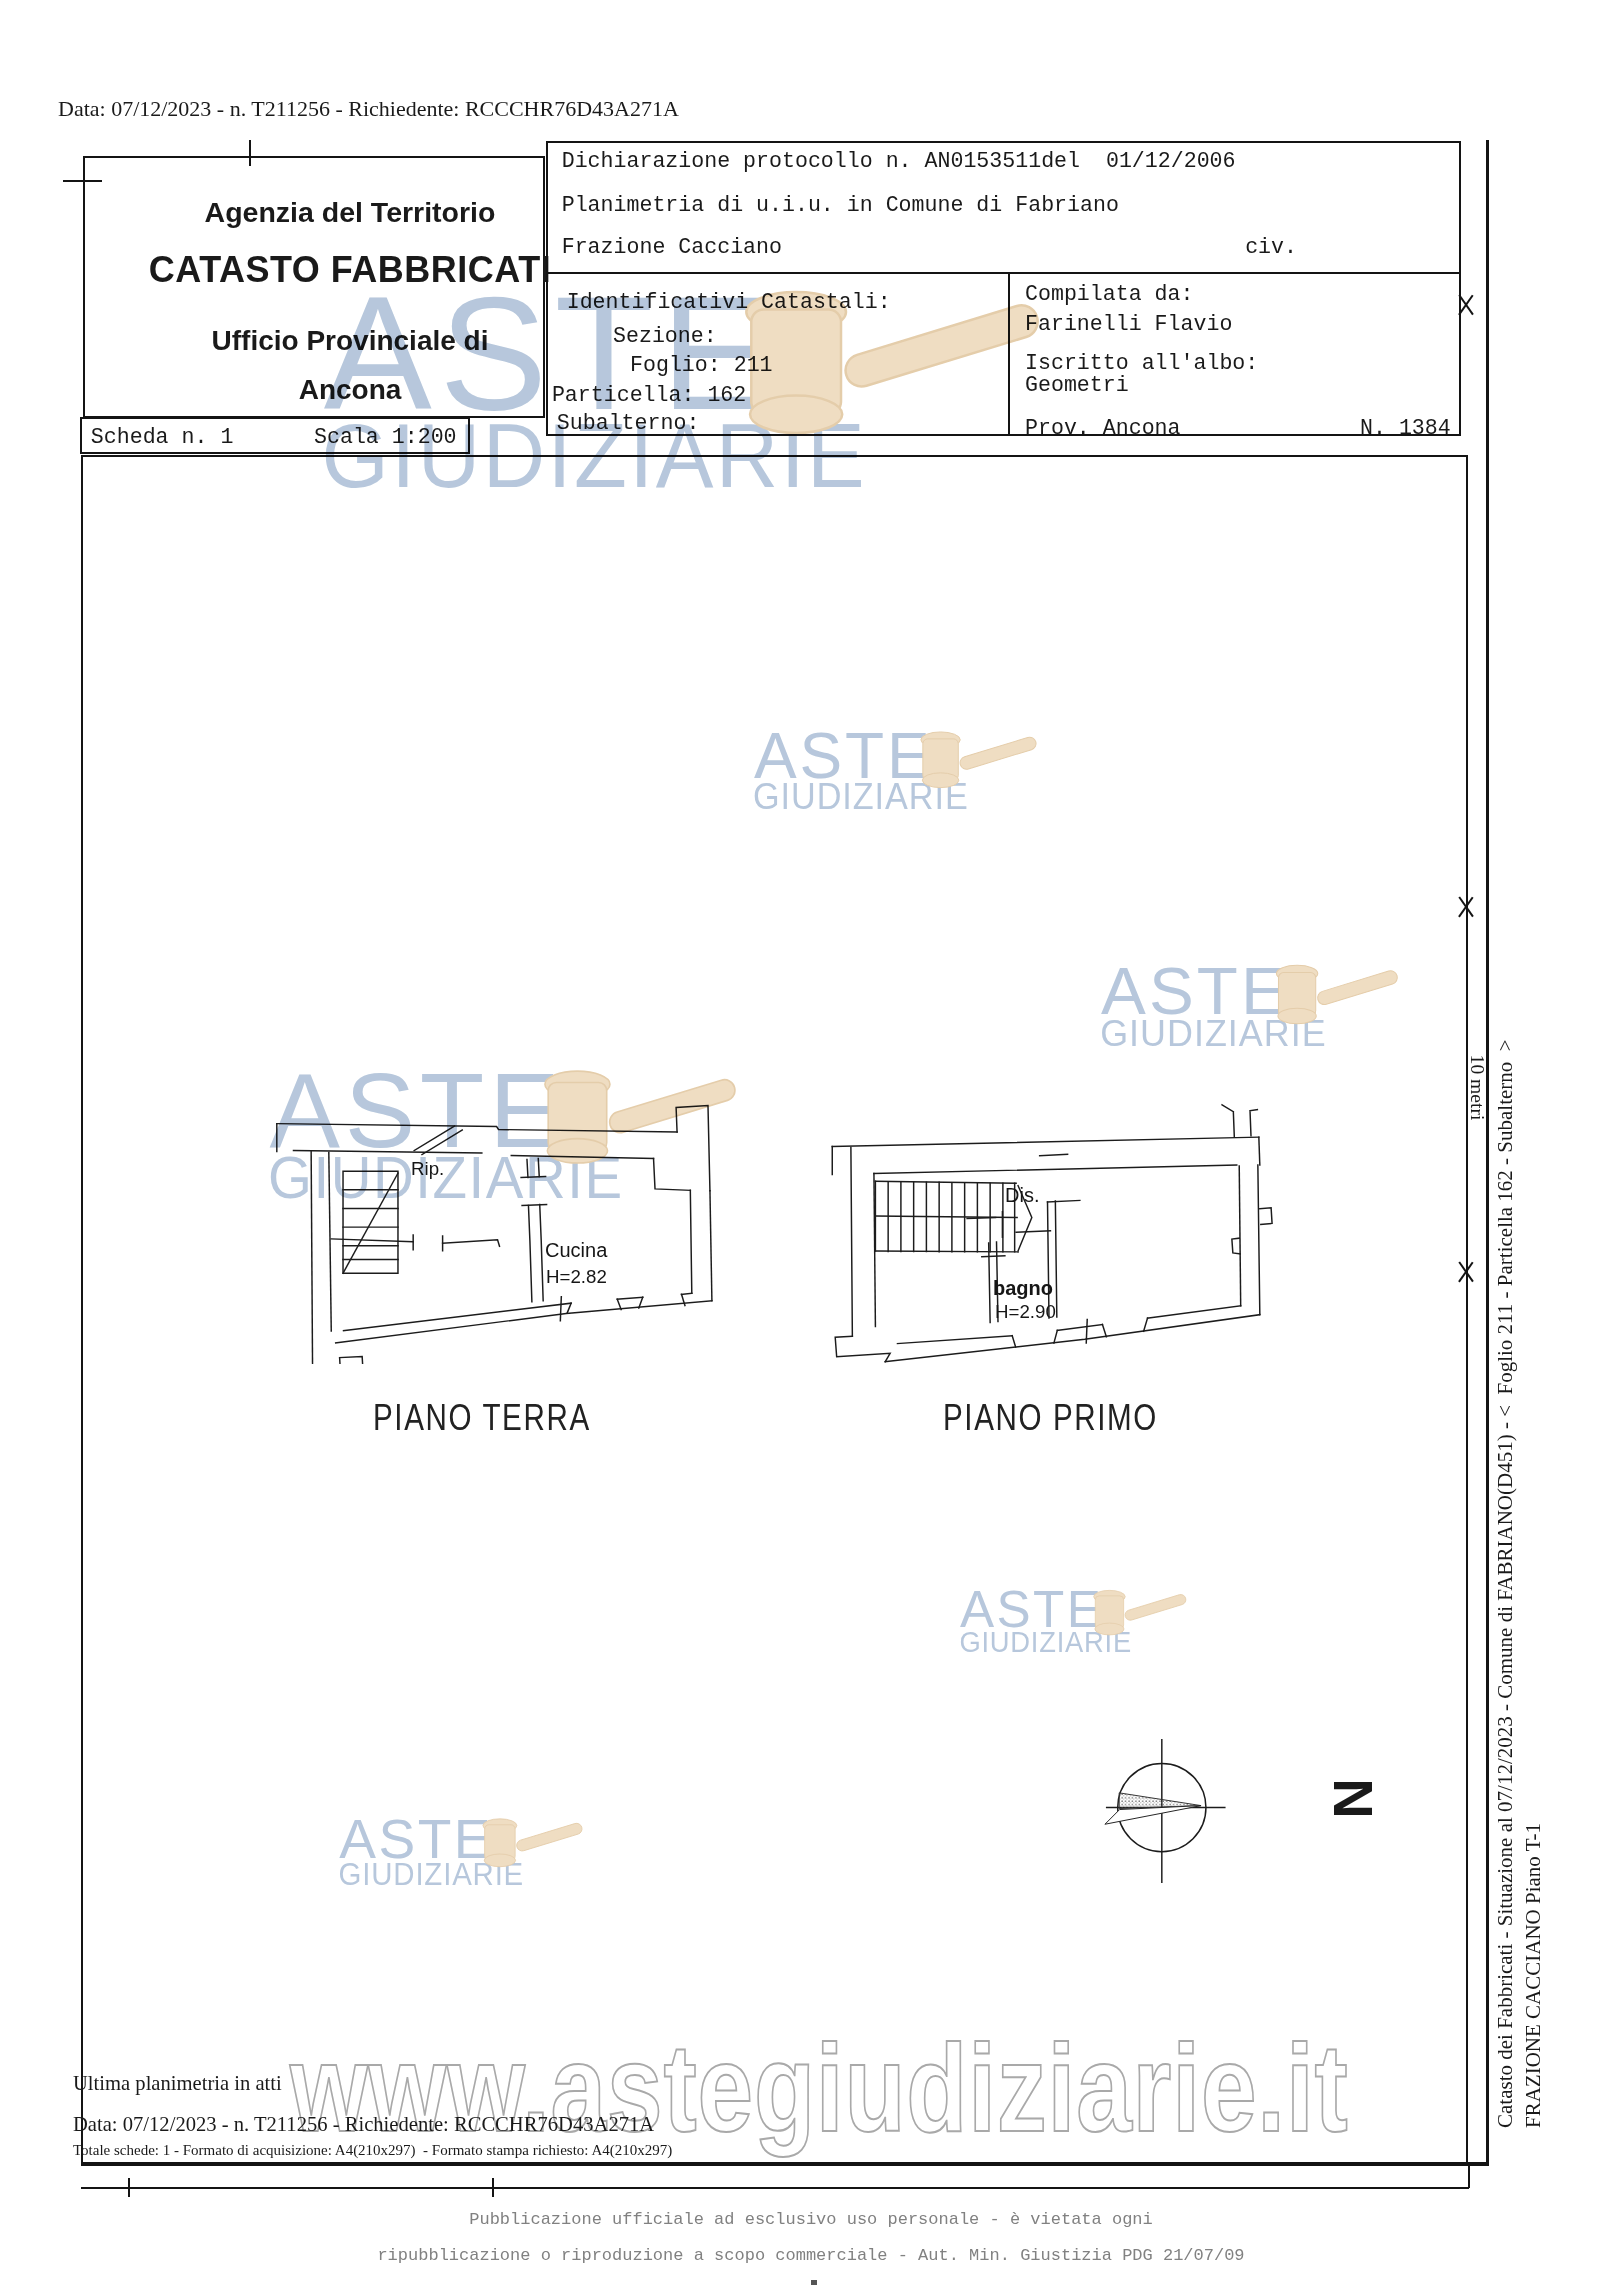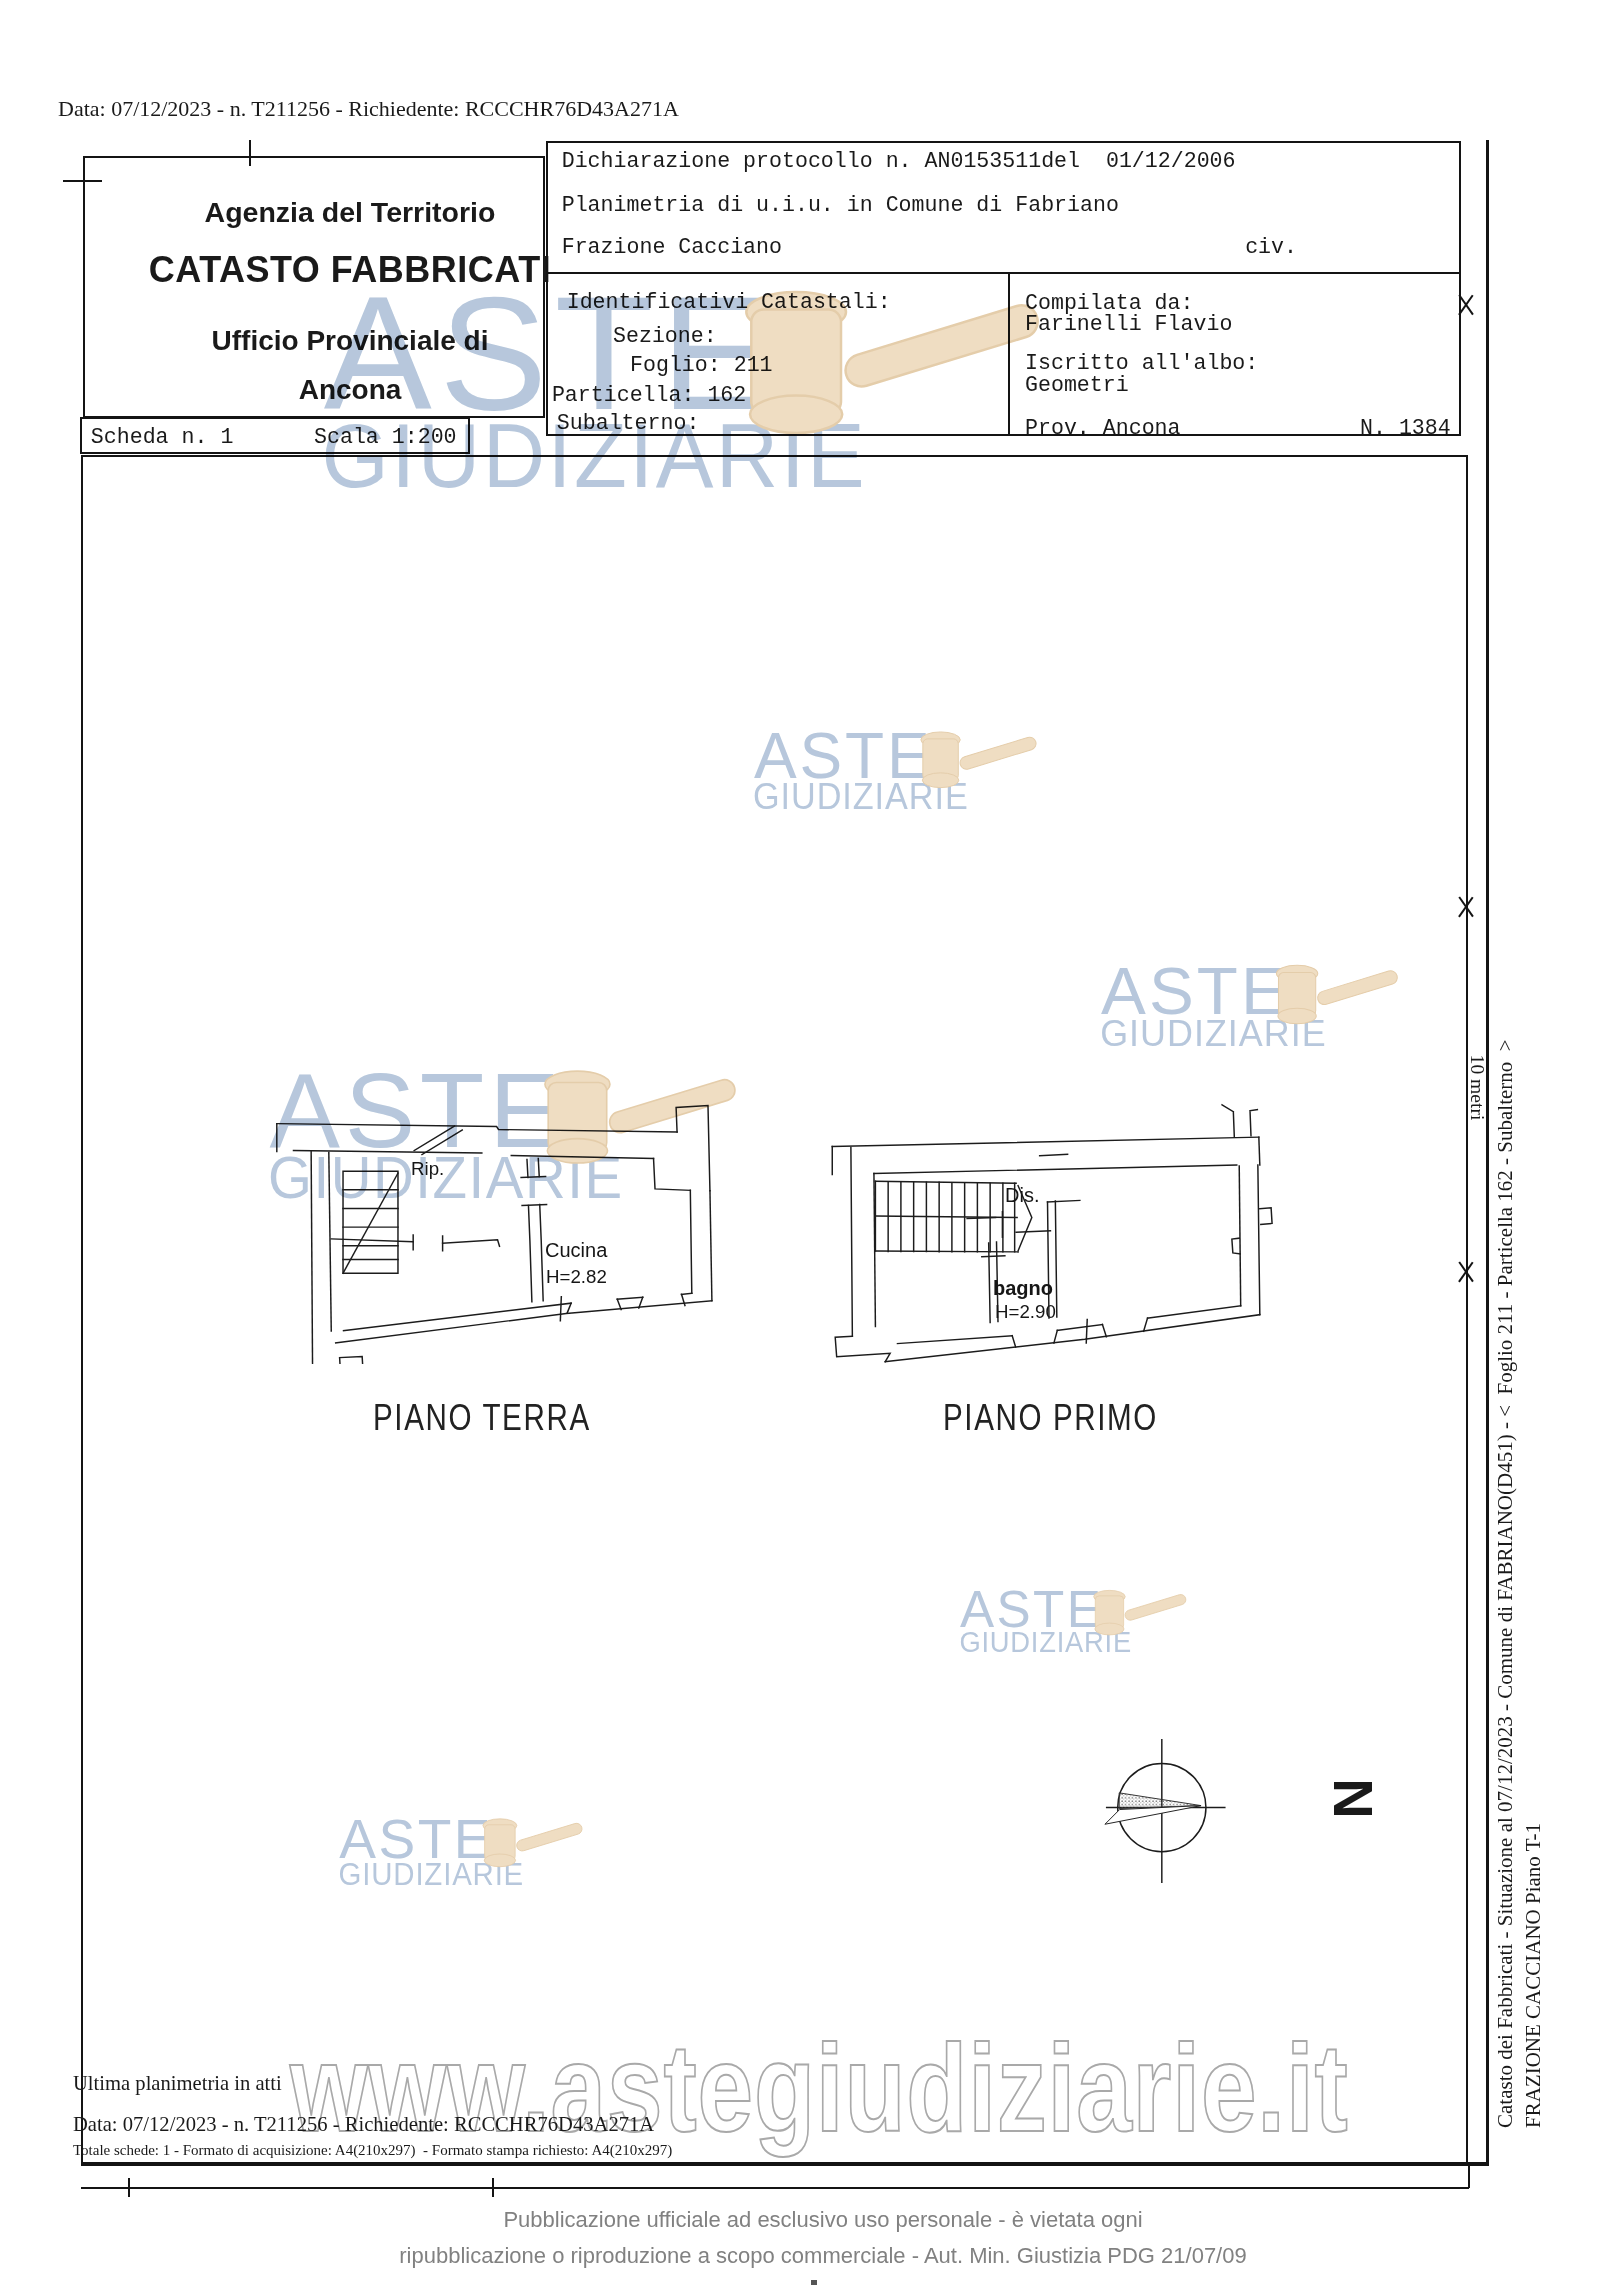--- a/index.html
+++ b/index.html
@@ -22,21 +22,21 @@
   
   .wm{position:absolute;mix-blend-mode:multiply;opacity:.85;pointer-events:none;}
   .wm .aste{position:absolute;left:3.9px;top:0;font-family:"Liberation Sans",sans-serif;font-size:64px;line-height:64px;letter-spacing:2.9px;color:rgba(148,172,202,.8);}
   .wm .giud{position:absolute;left:2.9px;top:55px;font-family:"Liberation Sans",sans-serif;font-size:36px;line-height:36px;letter-spacing:1px;color:rgba(148,172,202,.8);transform:scaleX(.95);transform-origin:left top;}
   .wm svg{position:absolute;left:162px;top:1px;}
   .bigwm{position:absolute;left:290px;top:2021px;font-family:"Liberation Sans",sans-serif;font-weight:700;font-size:125px;line-height:133px;letter-spacing:1px;color:rgba(255,255,255,.25);-webkit-text-stroke:2px #a9a9a9;transform:scaleX(.8);transform-origin:left top;mix-blend-mode:multiply;}
   .vtext{position:absolute;font-size:21px;line-height:24.5px;transform-origin:0 0;transform:rotate(-90deg);white-space:pre;}
   .vtext90{position:absolute;font-size:19.6px;line-height:23.6px;transform-origin:0 0;transform:rotate(90deg);text-align:center;white-space:pre;}
   .planlabel{position:absolute;font-family:"Liberation Sans",sans-serif;font-weight:400;font-size:37px;letter-spacing:2px;color:#222;transform:scaleX(.8);transform-origin:left top;}
   .roomlabel{position:absolute;font-family:"Liberation Sans",sans-serif;color:#161616;}
-  .footer-disc{position:absolute;left:180px;top:2202px;width:1286px;text-align:center;font-family:Liberation Sans, sans-serif;font-size:22px;line-height:36px;color:#818181;}
+  .footer-disc{position:absolute;left:168px;top:2202px;width:1286px;text-align:center;font-family:Liberation Mono, monospace;font-size:17px;line-height:36px;color:#818181;}
   .xmark{position:absolute;width:21.6px;height:21.6px;}
   .xmark:before,.xmark:after{content:"";position:absolute;left:10.3px;top:-1px;width:1.5px;height:23.6px;background:#141414;}
   .xmark:before{transform:rotate(35deg);}
   .xmark:after{transform:rotate(-35deg);}
 </style>
 </head>
 <body>
 
 <div class="abs serif pre" style="left:58px;top:96px;font-size:22px;">Data: 07/12/2023 - n. T211256 - Richiedente: RCCCHR76D43A271A</div>
 
@@ -59,21 +59,21 @@
   <div class="abs pre mono42" style="right:162px;top:92px;">civ.</div>
   <div class="line" style="left:0;top:129px;width:100%;height:2px;"></div>
   <div class="line" style="left:460px;top:129px;width:2px;height:163px;"></div>
 
   <div class="abs pre mono42" style="left:18.7px;top:147px;">Identificativi Catastali:</div>
   <div class="abs pre mono42" style="left:65px;top:181px;">Sezione:</div>
   <div class="abs pre mono42" style="left:82px;top:210px;">Foglio: 211</div>
   <div class="abs pre mono42" style="left:3.9px;top:240px;">Particella: 162</div>
   <div class="abs pre mono42" style="left:8.8px;top:268px;">Subalterno:</div>
 
-  <div class="abs pre mono42" style="left:477px;top:148px;">Compilata da:</div>
+  <div class="abs pre mono42" style="left:477px;top:139px;">Compilata da:</div>
   <div class="abs pre mono42" style="left:477px;top:169px;">Farinelli Flavio</div>
   <div class="abs pre mono42" style="left:477px;top:208px;">Iscritto all'albo:</div>
   <div class="abs pre mono42" style="left:477px;top:230px;">Geometri</div>
   <div class="abs pre mono42" style="left:477px;top:273px;">Prov. Ancona</div>
   <div class="abs pre mono42" style="left:812px;top:273px;">N. 1384</div>
 </div>
 
 <div class="line" style="left:81px;top:455px;width:1387px;height:2px;"></div>
 <div class="line" style="left:81px;top:455px;width:2px;height:1711px;"></div>
 <div class="line" style="left:1466px;top:455px;width:1.5px;height:1711px;"></div>

